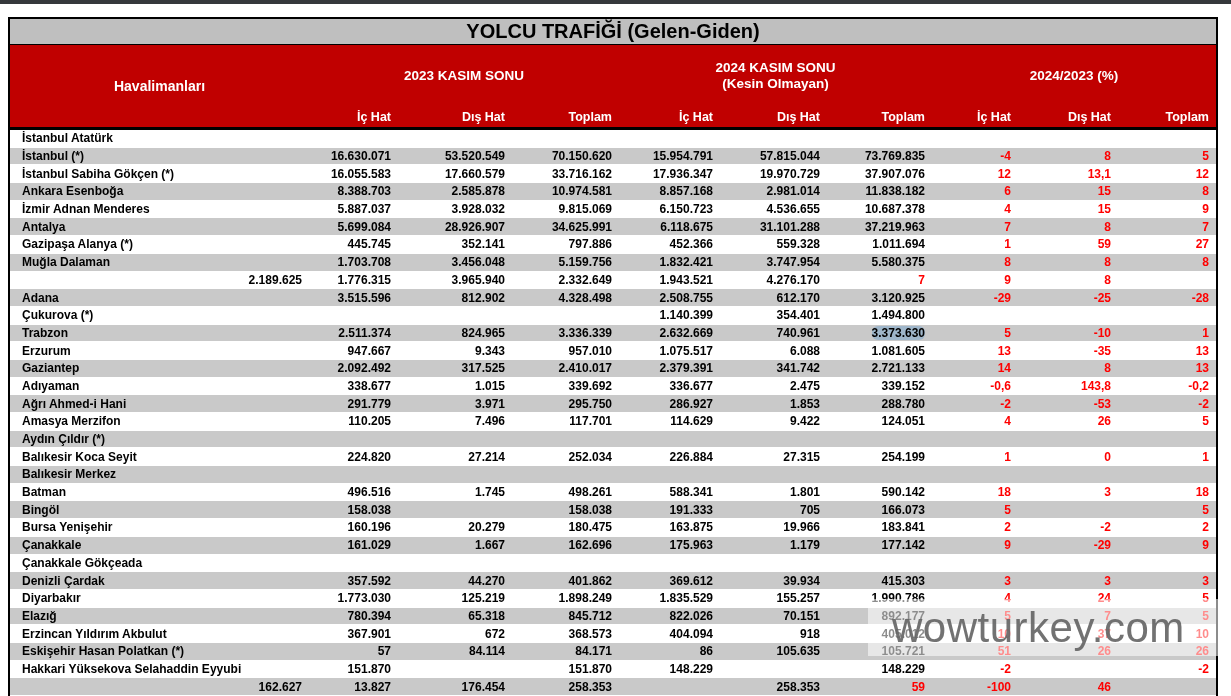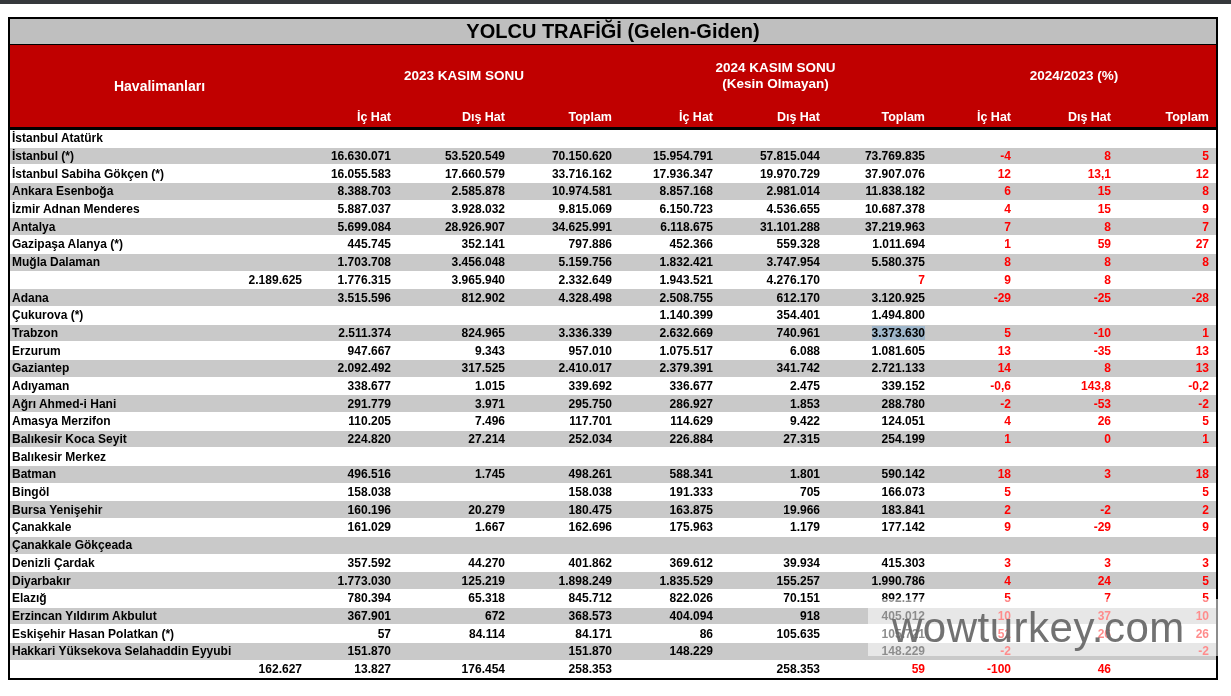--- a/index.html
+++ b/index.html
@@ -32,24 +32,24 @@
   .sub-header{
     background:#c00000;color:#fff;height:21px;border-bottom:3px solid #000;
   }
   .sub-header .scell{
     display:flex;align-items:center;justify-content:flex-end;
     padding-right:7px;font-weight:bold;font-size:12.5px;box-sizing:border-box;
   }
   .row{height:17.69px;box-sizing:border-box;border-bottom:1px solid #fff;background:#fff;}
   .row:nth-child(even){background:#c9c9c9;}
   .cell{overflow:hidden;white-space:nowrap;box-sizing:border-box;font-weight:bold;font-size:12px;color:#000;}
-  .cell.name{display:flex;align-items:center;padding-left:2px;}
+  .cell.name{display:flex;align-items:center;padding-left:12px;}
   .cell.num{display:flex;align-items:center;justify-content:flex-end;padding-right:7px;}
   .cell.pct{color:#ff0000;}
-  .selected{background:#9fb6ca;}
+  .selected{background:#9fb6ca;border-radius:6px;}
   .watermark-box{
     position:absolute;left:868px;top:599px;width:363px;height:57px;
     background:rgba(255,255,255,0.55);display:flex;align-items:center;z-index:5;
   }
   .watermark-text{
     font-size:42px;color:rgba(102,102,102,0.92);padding-left:24px;
     white-space:nowrap;font-weight:400;letter-spacing:0.5px;
   }
 </style>
 </head>
@@ -287,20 +287,32 @@
         <div class="cell num">7.496</div>
         <div class="cell num">117.701</div>
         <div class="cell num">114.629</div>
         <div class="cell num">9.422</div>
         <div class="cell num">124.051</div>
         <div class="cell num pct">4</div>
         <div class="cell num pct">26</div>
         <div class="cell num pct">5</div>
       </div>
       <div class="row cols">
+        <div class="cell name">Aydın Çıldır (*)</div>
+        <div class="cell num"></div>
+        <div class="cell num"></div>
+        <div class="cell num"></div>
+        <div class="cell num"></div>
+        <div class="cell num"></div>
+        <div class="cell num"></div>
+        <div class="cell num pct"></div>
+        <div class="cell num pct"></div>
+        <div class="cell num pct"></div>
+      </div>
+      <div class="row cols">
         <div class="cell name">Balıkesir Koca Seyit</div>
         <div class="cell num">224.820</div>
         <div class="cell num">27.214</div>
         <div class="cell num">252.034</div>
         <div class="cell num">226.884</div>
         <div class="cell num">27.315</div>
         <div class="cell num">254.199</div>
         <div class="cell num pct">1</div>
         <div class="cell num pct">0</div>
         <div class="cell num pct">1</div>

